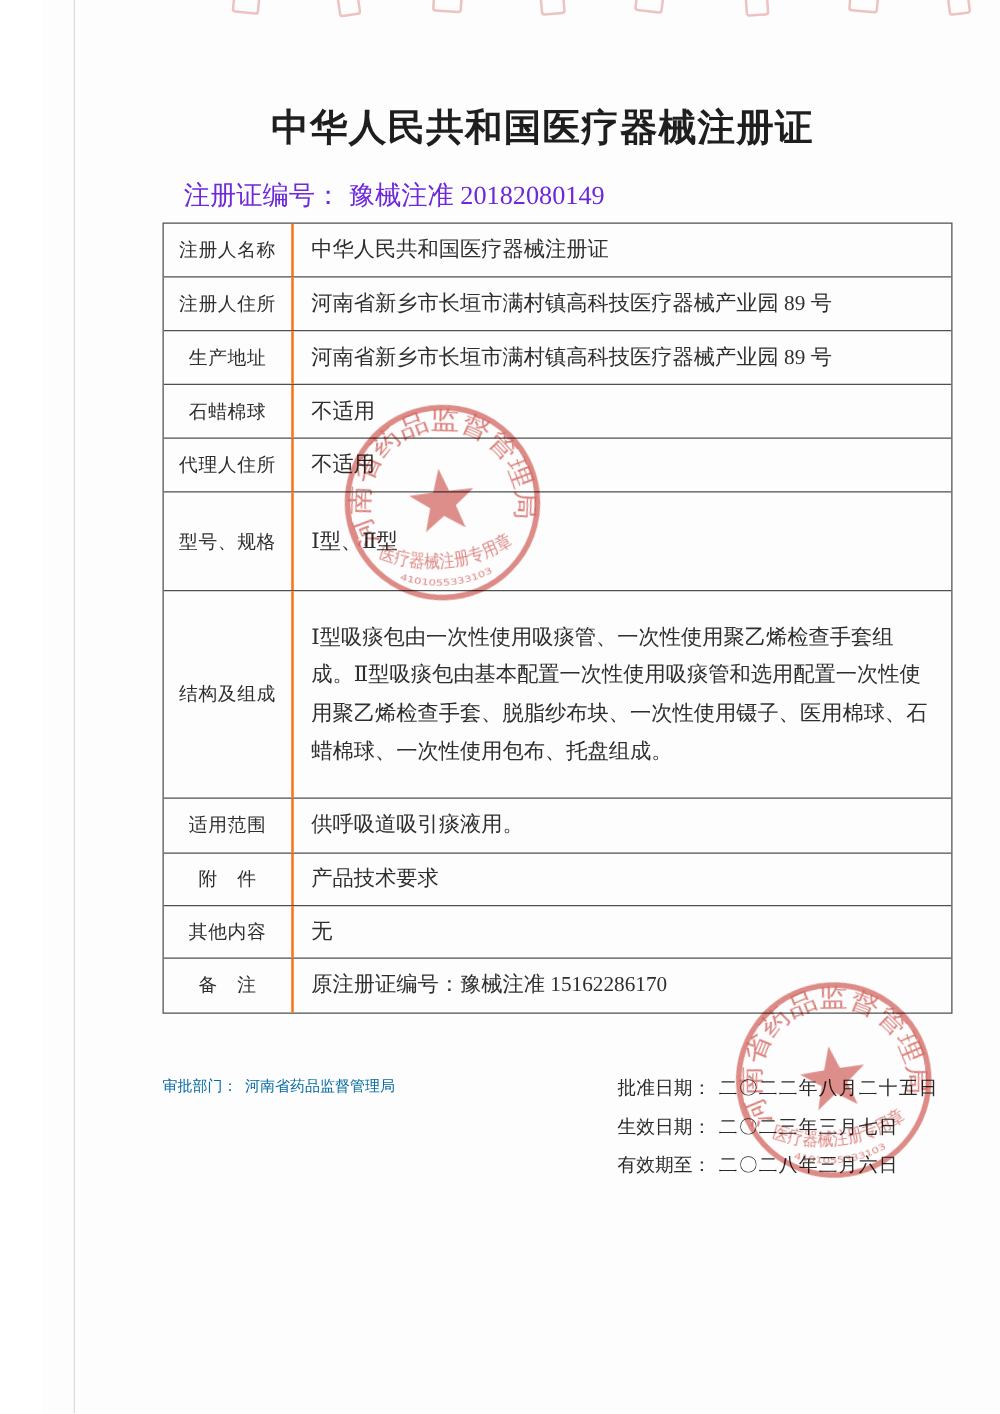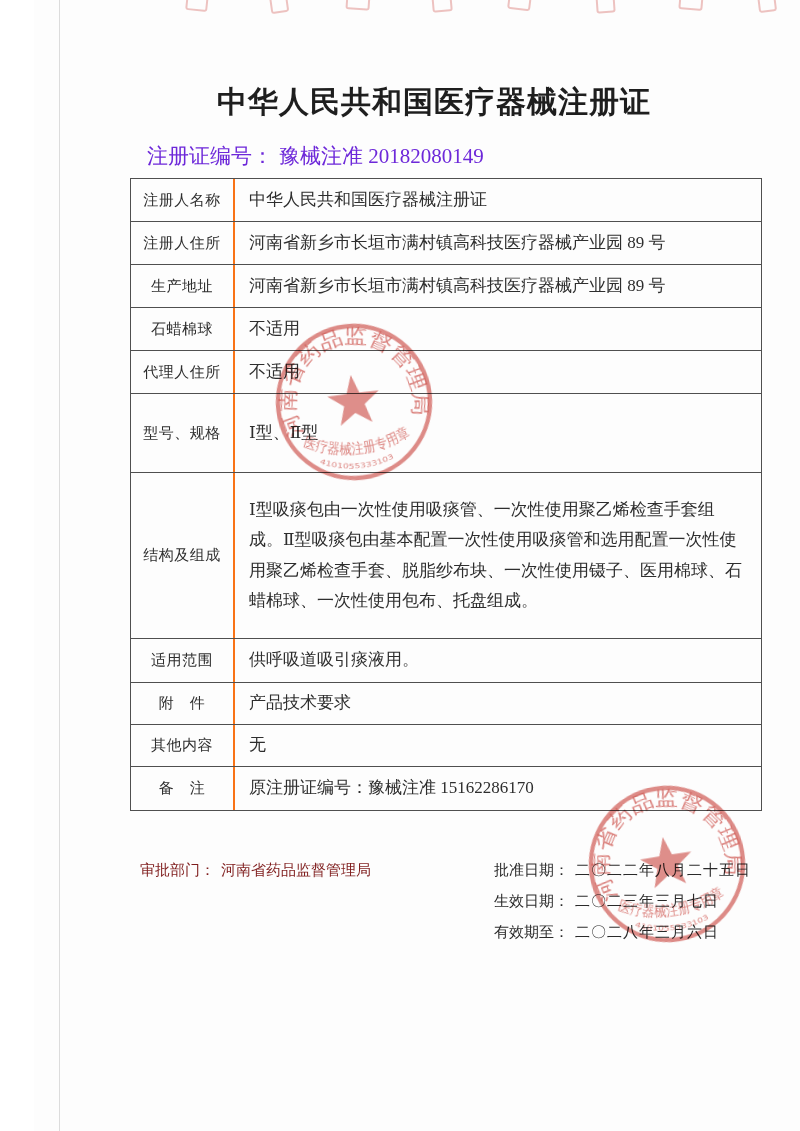--- a/index.html
+++ b/index.html
@@ -31,21 +31,21 @@
     display:flex;align-items:center;justify-content:center;text-align:right;
     font-size:15px;letter-spacing:.5px;
   }
   .vcell{
     flex:1;display:flex;align-items:center;box-sizing:border-box;
     padding:4px 16px 4px 14px;font-size:17px;line-height:1.78;
   }
   .rh-a{height:43px}.rh-b{height:79px}.rh-c{height:166px}
   .rh-d{height:44px}.rh-e{height:42px}.rh-f{height:43px}
 
-  .footer-left{position:absolute;left:106px;top:861px;font-size:15px;color:#7f1d1d;}
+  .footer-left{position:absolute;left:96px;top:861px;font-size:12px;color:#0369a1;}
   .footer-left .val{margin-left:6px;}
   .footer-dates{position:absolute;left:460px;top:861px;font-size:15px;color:#2a2a2a;}
   .date-line{margin-bottom:12px;white-space:nowrap;}
   .date-line .val{margin-left:6px;letter-spacing:1px;}
 
   .stamp{
     position:absolute;width:160px;height:160px;
     mix-blend-mode:multiply;opacity:.88;filter:blur(.3px);
   }
   .stamp-1{left:240px;top:322px;transform:rotate(-7deg);}

